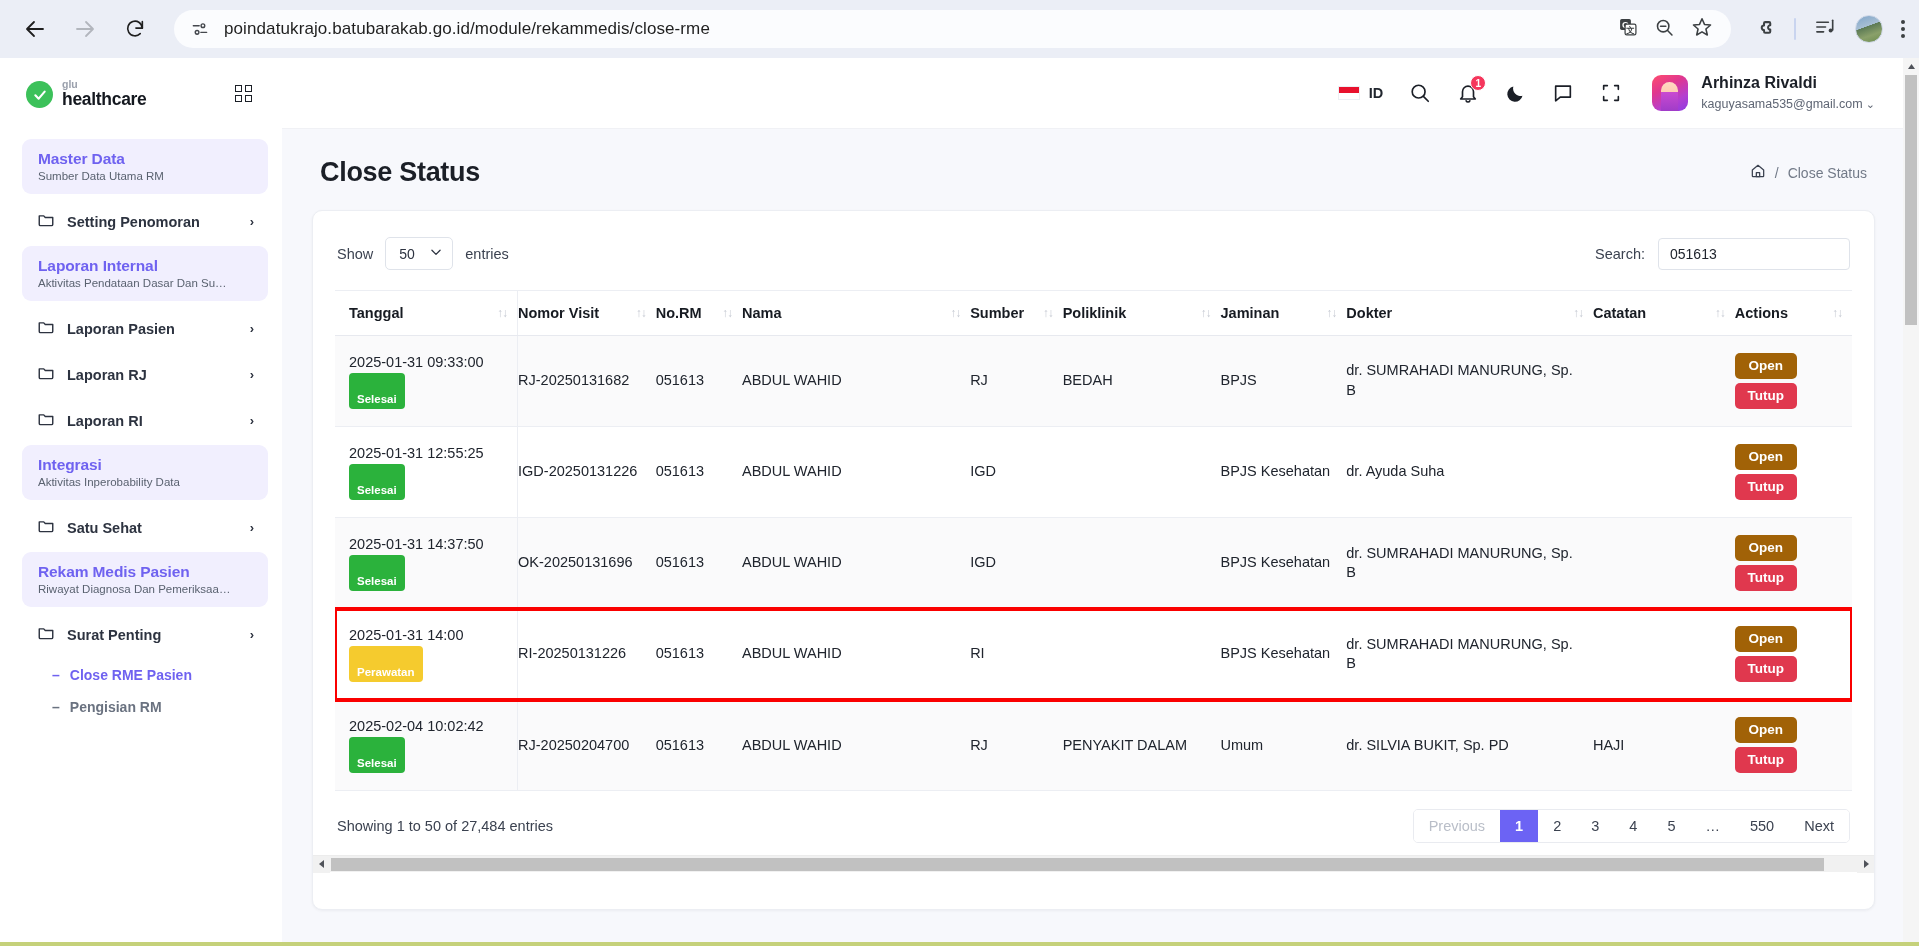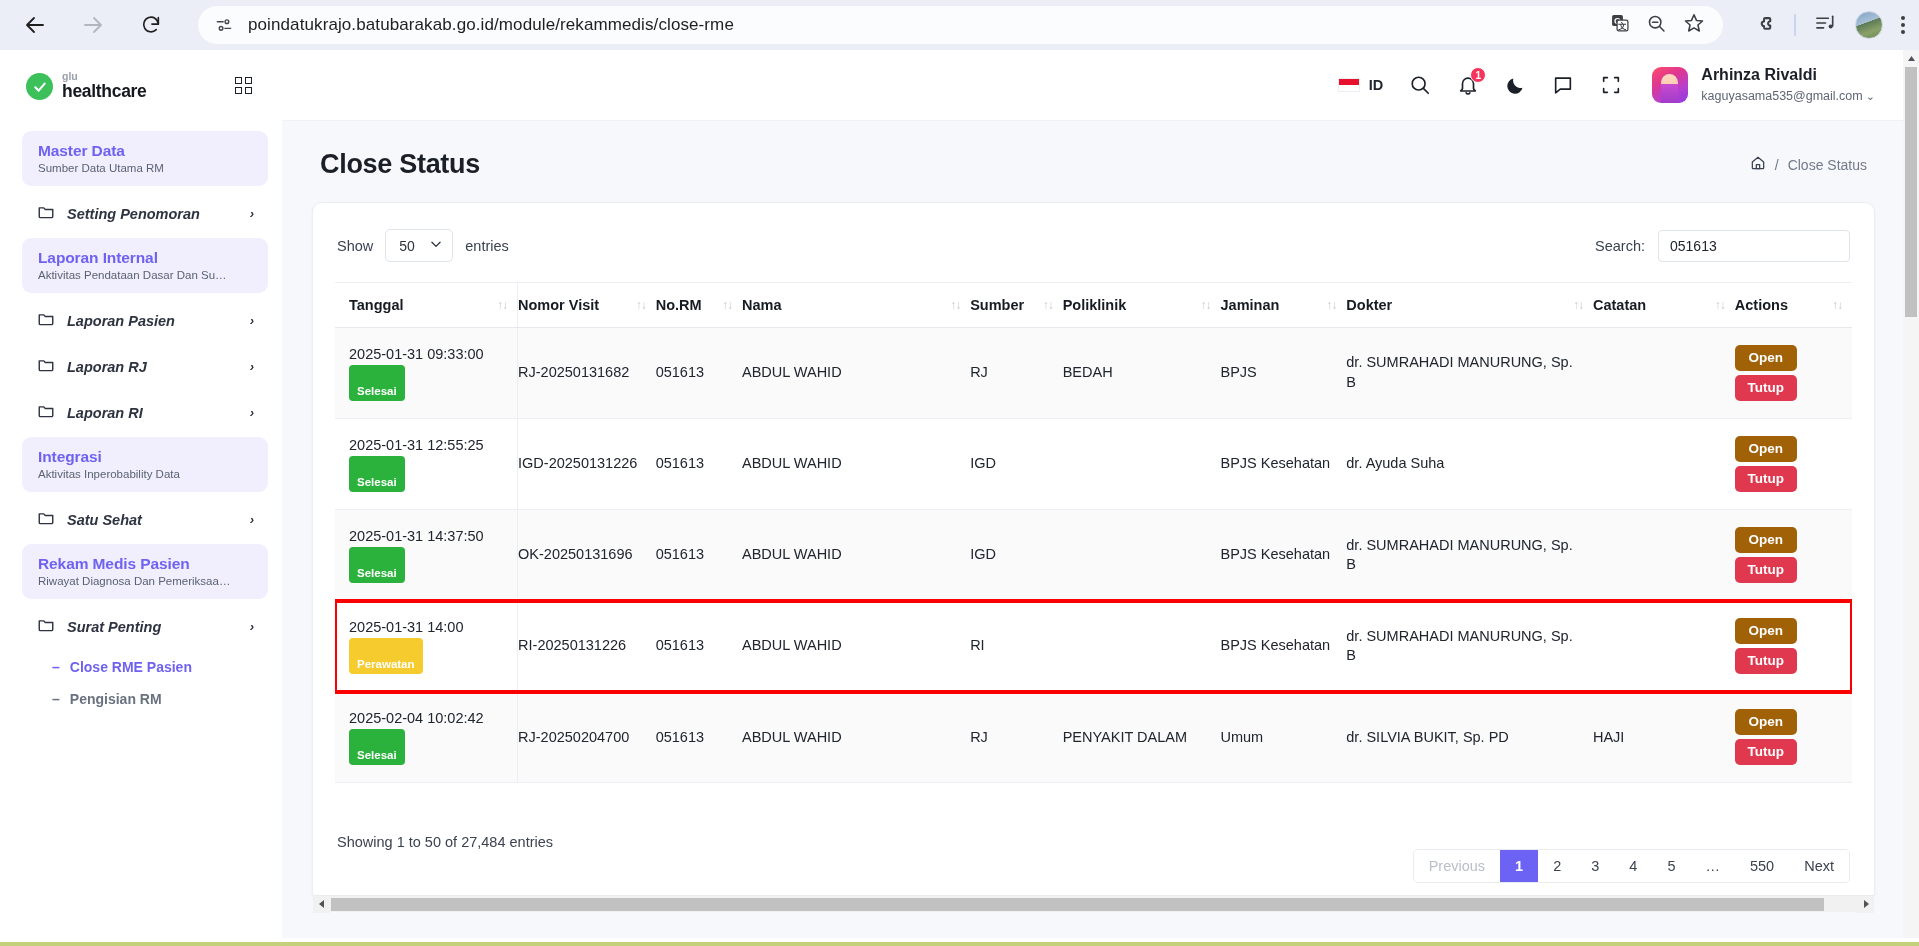--- a/index.html
+++ b/index.html
@@ -4,24 +4,24 @@
 <style>
   * { box-sizing: border-box; margin: 0; padding: 0; }
   html, body {
     width: 1919px; height: 946px;
     font-family: "Liberation Sans", sans-serif;
     background: #ffffff; overflow: hidden;
   }
 
   
   .browser-bar {
-    height: 50px; width: 100%;
+    height: 58px; width: 100%;
     background: #ebeef6;
     display: flex; align-items: center;
-    padding: 0 14px; gap: 16px;
+    padding: 0 14px; gap: 8px;
   }
   .nav-btn {
     width: 42px; height: 42px; border-radius: 50%;
     display: flex; align-items: center; justify-content: center;
     flex: 0 0 auto;
   }
   .nav-btn svg { display:block; }
   .omnibox {
     flex: 1 1 auto; height: 38px; margin: 0 8px 0 10px;
     background: #fbfcfe; border-radius: 19px;
@@ -70,21 +70,21 @@
 
   .nav { padding: 10px 14px 0 22px; overflow: hidden; flex: 1 1 auto; }
   .nav-section {
     background: #f1effe; border-radius: 9px; padding: 11px 16px 12px 16px; margin-bottom: 6px;
   }
   .nav-section .title { color: #6f62f0; font-size: 15.5px; font-weight: 700; margin-bottom: 2px; letter-spacing:-.1px; }
   .nav-section .sub { color: #5a6270; font-size: 11.5px; white-space: nowrap; overflow: hidden; text-overflow: ellipsis; }
   .nav-item {
     display: flex; align-items: center; gap: 12px;
     padding: 11px 14px 11px 15px; border-radius: 9px; margin-bottom: 3px;
-    font-size: 14.5px; color: #2d3340; font-weight: 600; font-style: italic;
+    font-size: 14.5px; color: #2d3340; font-weight: 600;
   }
   .nav-item .label { flex: 1 1 auto; white-space: nowrap; }
   .nav-item.active { background: #d4cffb; color: #6f62f0; }
   .nav-item.active .folder-ico svg { stroke: #6f62f0; }
   .chev { color: #2d3340; font-size: 13px; font-weight: 800; }
   .nav-item.active .chev { color: #6f62f0; }
   .nav-sub {
     display: flex; align-items: center; gap: 10px;
     padding: 8px 14px 8px 30px; font-size: 14px; color: #6a7280; font-weight: 600;
   }
@@ -183,21 +183,21 @@
   }
   .btn-open { background: #a16207; margin-bottom: 4px; }
   .btn-tutup { background: #e0384e; }
 
   tr.highlighted { position: relative; outline: 4px solid #fa0000; outline-offset: -2px; }
   tr.highlighted td { background: #ffffff !important; }
 
   
   .table-footer { display: flex; align-items: center; justify-content: space-between; padding: 18px 2px 12px 2px; }
   .showing { font-size: 14.5px; color: #3b4250; }
-  .pagination { display: flex; align-items: center; border: 1px solid #e9ebf0; border-radius: 5px; overflow: hidden; margin-top: 48px; }
+  .pagination { display: flex; align-items: center; border: 1px solid #e9ebf0; border-radius: 5px; overflow: hidden; }
   .pg {
     padding: 8px 15px; font-size: 14.5px; color: #3b4250; background: #fff;
   }
   .pg.disabled { color: #b9bec8; }
   .pg.active { background: #6c63f4; color: #fff; font-weight: 600; }
 
   .hscroll {
     height: 17px; background: #f1f1f1; display: flex; align-items: center;
     border-top: 1px solid #ececec; margin: 0 -22px;
   }

